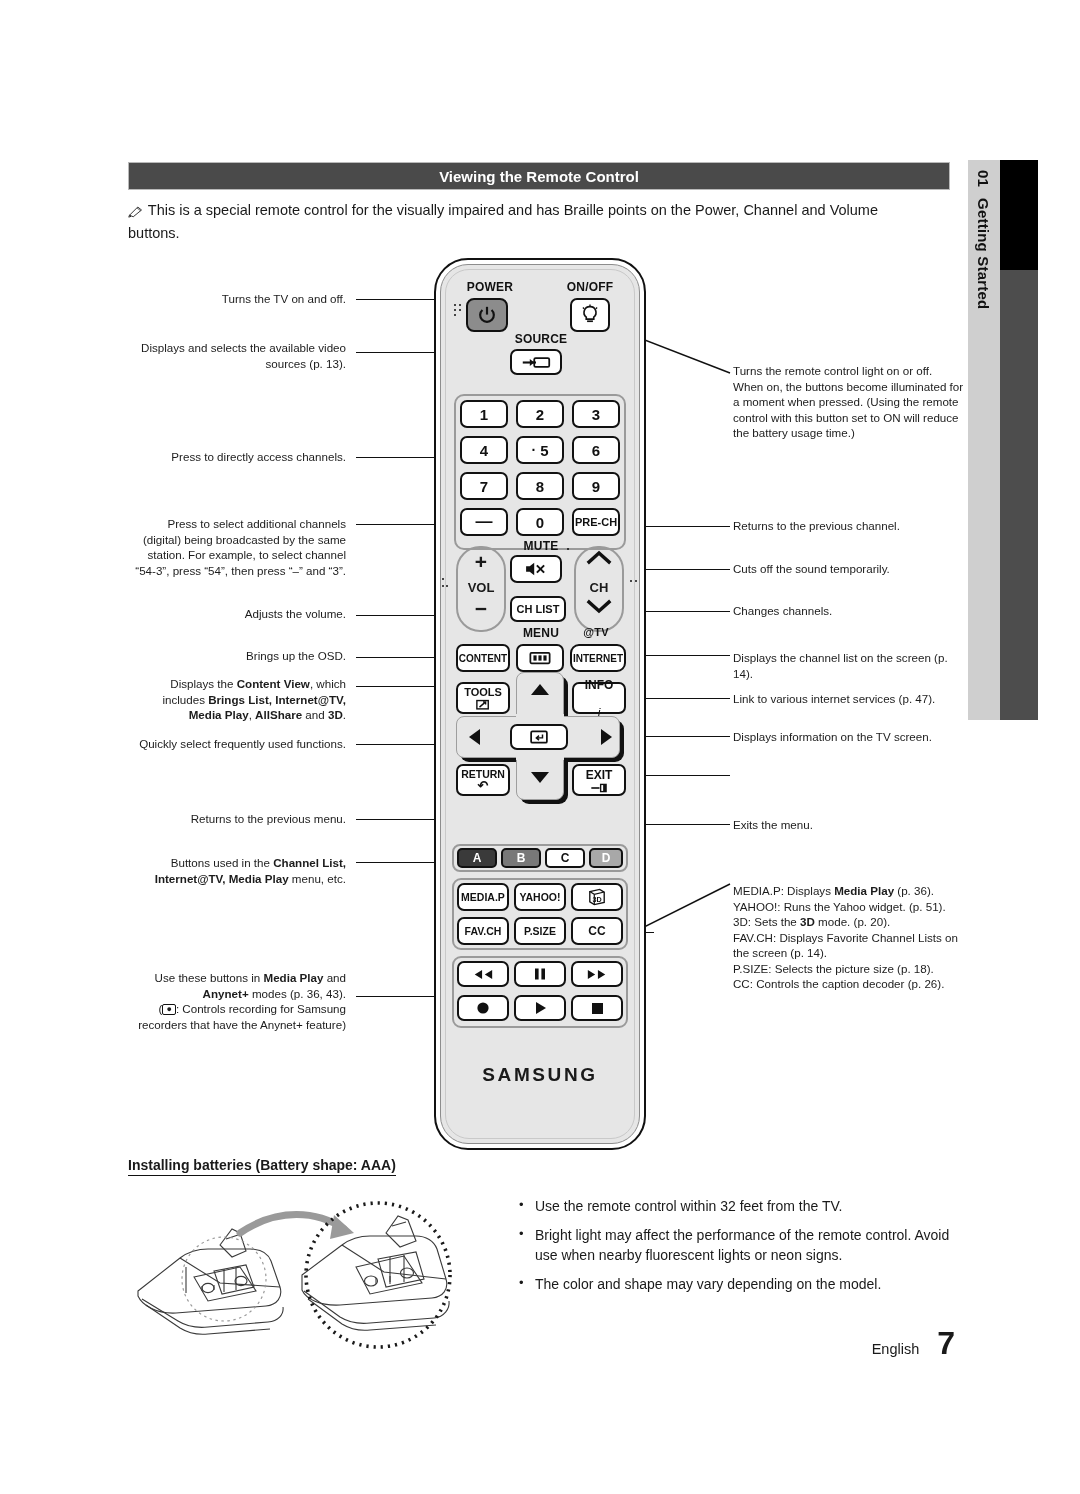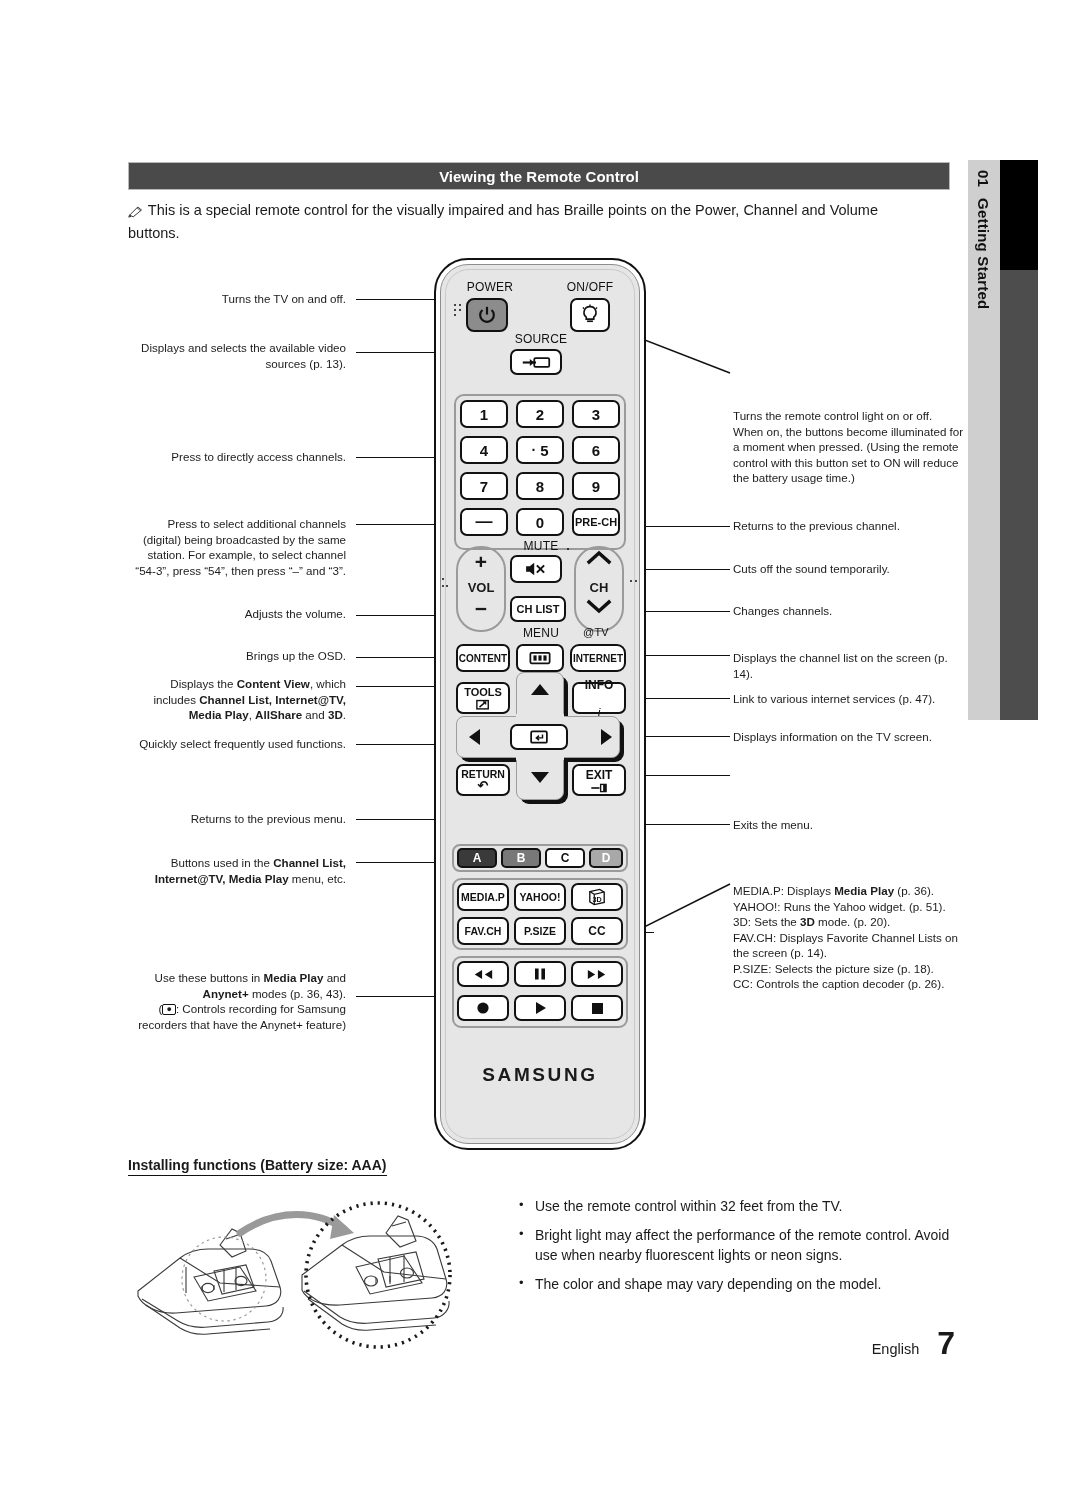--- a/index.html
+++ b/index.html
@@ -50,21 +50,21 @@
   .shellOuter{position:absolute;inset:0;border:2.5px solid #111;border-radius:34px;
       background:#fff;}
   .shellInner{position:absolute;left:6px;top:6px;right:6px;bottom:6px;
       border:1.5px solid #8d8d8d;border-radius:28px;background:#e6e6e6;}
   .shellInner2{position:absolute;left:11px;top:11px;right:11px;bottom:11px;
       border:1px solid #c9c9c9;border-radius:24px;background:#e6e6e6;}
 
   .btn{position:absolute;box-sizing:border-box;border:2.2px solid #111;
        border-radius:7px;background:#fff;display:flex;align-items:center;
        justify-content:center;font-weight:bold;color:#111;}
-  .lbl{position:absolute;font-size:10.5px;font-weight:normal;color:#111;
+  .lbl{position:absolute;font-size:10.5px;font-weight:bold;color:#111;
        text-align:center;letter-spacing:.2px;}
 
   .grpbox{position:absolute;box-sizing:border-box;border:2.6px solid #9a9a9a;
        border-radius:10px;background:transparent;}
 
   .num{font-size:15px;}
   .pwr{background:#8c8c8c;border-radius:8px;}
   .cross-shadow{position:absolute;background:#111;border-radius:9px;}
 
   
@@ -143,21 +143,21 @@
   <div class="ann l" style="left:128px;top:648px;width:218px;">
     <span>Brings up the OSD.</span></div>
   <div class="lead" style="left:356px;top:657px;width:86px;"></div>
   <div class="diag" style="left:440px;top:640px;width:100px;height:52px;">
     <svg width="100" height="52">
         <line x1="0" y1="17" x2="90" y2="50" stroke="#111" stroke-width="1.5"></line>
       </svg>
   </div>
 
   <div class="ann l" style="left:128px;top:676px;width:218px;">
-    Displays the <b>Content View</b>, which includes <b>Channel List, Internet@TV,</b> <b>Media Play</b>, <b>AllShare</b> and <b>3D</b>.
+    Displays the <b>Content View</b>, which includes <b>Brings List, Internet@TV,</b> <b>Media Play</b>, <b>AllShare</b> and <b>3D</b>.
   </div>
   <div class="lead" style="left:356px;top:686px;width:86px;"></div>
 
   <div class="ann l" style="left:128px;top:736px;width:218px;">
     <span>Quickly select frequently used functions.</span></div>
   <div class="lead" style="left:356px;top:744px;width:86px;"></div>
 
   <div class="ann l" style="left:128px;top:811px;width:218px;">
     <span>Returns to the previous menu.</span></div>
   <div class="lead" style="left:356px;top:819px;width:86px;"></div>
@@ -166,21 +166,21 @@
     Buttons used in the <b>Channel List,</b> <b>Internet@TV, Media Play</b> menu, etc.
   </div>
   <div class="lead" style="left:356px;top:862px;width:86px;"></div>
 
   <div class="ann l" style="left:128px;top:970px;width:218px;">
     Use these buttons in <b>Media Play</b> and <b>Anynet+</b> modes (p. 36, 43).<br>
     (<span style="display:inline-block;border:1.3px solid #111;border-radius:2px;padding:0 3px;line-height:1;font-size:9px;vertical-align:1px;">●</span>: Controls recording for Samsung recorders that have the Anynet+ feature)
   </div>
   <div class="lead" style="left:356px;top:996px;width:86px;"></div>
 
-  <div class="ann r" style="left:733px;top:363px;width:232px;margin-top:45px;">
+  <div class="ann r" style="left:733px;top:363px;width:232px;">
     <span>Turns the remote control light on or off. When on, the buttons become illuminated for a moment when pressed. (Using the remote control with this button set to ON will reduce the battery usage time.)</span></div>
   <div class="diag" style="left:606px;top:325px;width:130px;height:55px;">
     <svg width="130" height="55">
         <line x1="0" y1="0" x2="124" y2="48" stroke="#111" stroke-width="1.5"></line>
       </svg>
   </div>
 
   <div class="ann r" style="left:733px;top:518px;width:232px;">
     <span>Returns to the previous channel.</span></div>
   <div class="lead" style="left:638px;top:526px;width:92px;"></div>
@@ -458,21 +458,21 @@
     </div>
     <div class="btn" style="left:137px;top:737px;width:52px;height:26px;">
       <svg width="13" height="13" viewBox="0 0 13 13">
           <rect x="1" y="1" width="11" height="11" fill="#111"></rect>
         </svg>
     </div>
 
     <div id="samsung">SAMSUNG</div>
   </div>
 
-  <div id="bat-title">Installing functions (Battery size: AAA)</div>
+  <div id="bat-title">Installing batteries (Battery shape: AAA)</div>
   <div id="bat-art">
     <svg width="350" height="160" viewBox="0 0 350 160">
 
       <g fill="none" stroke="#3a3a3a" stroke-width="1.1">
         <path d="M10 96 L52 63 C60 57 70 54 80 54 L122 54 C132 54 140 58 143 66 L152 92 C155 102 149 110 138 111 L48 118 C28 119 14 110 10 101 Z"></path>
         <path d="M14 104 L50 126 C58 131 70 133 80 132 L140 127 C150 126 156 120 155 112"></path>
         <path d="M18 110 L52 133 C60 138 70 140 80 139 L142 134"></path>
         <path d="M52 63 L92 88 L152 92"></path>
         <path d="M58 72 L58 98" stroke-dasharray="0"></path>
 

